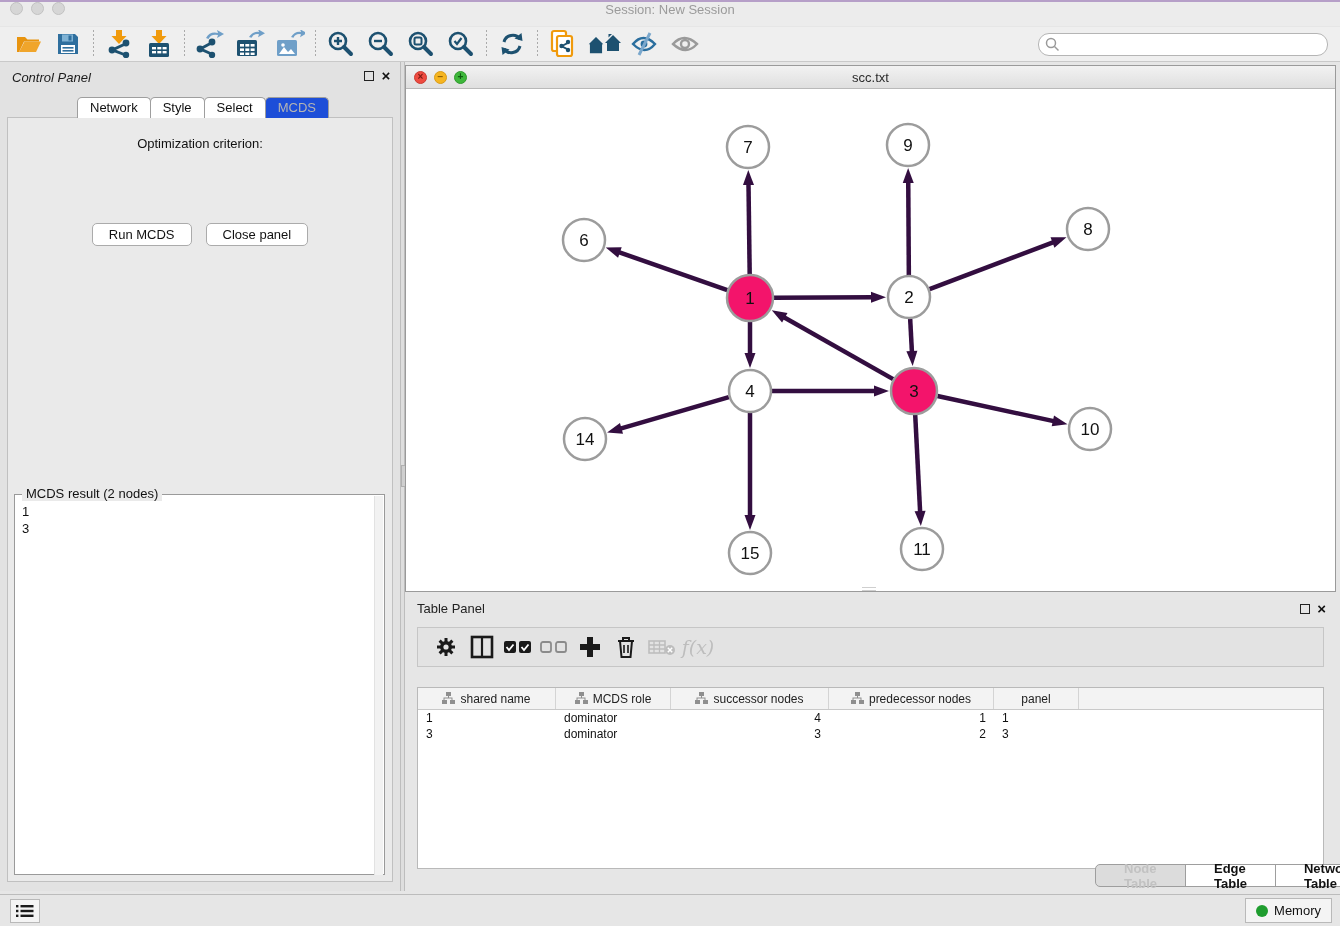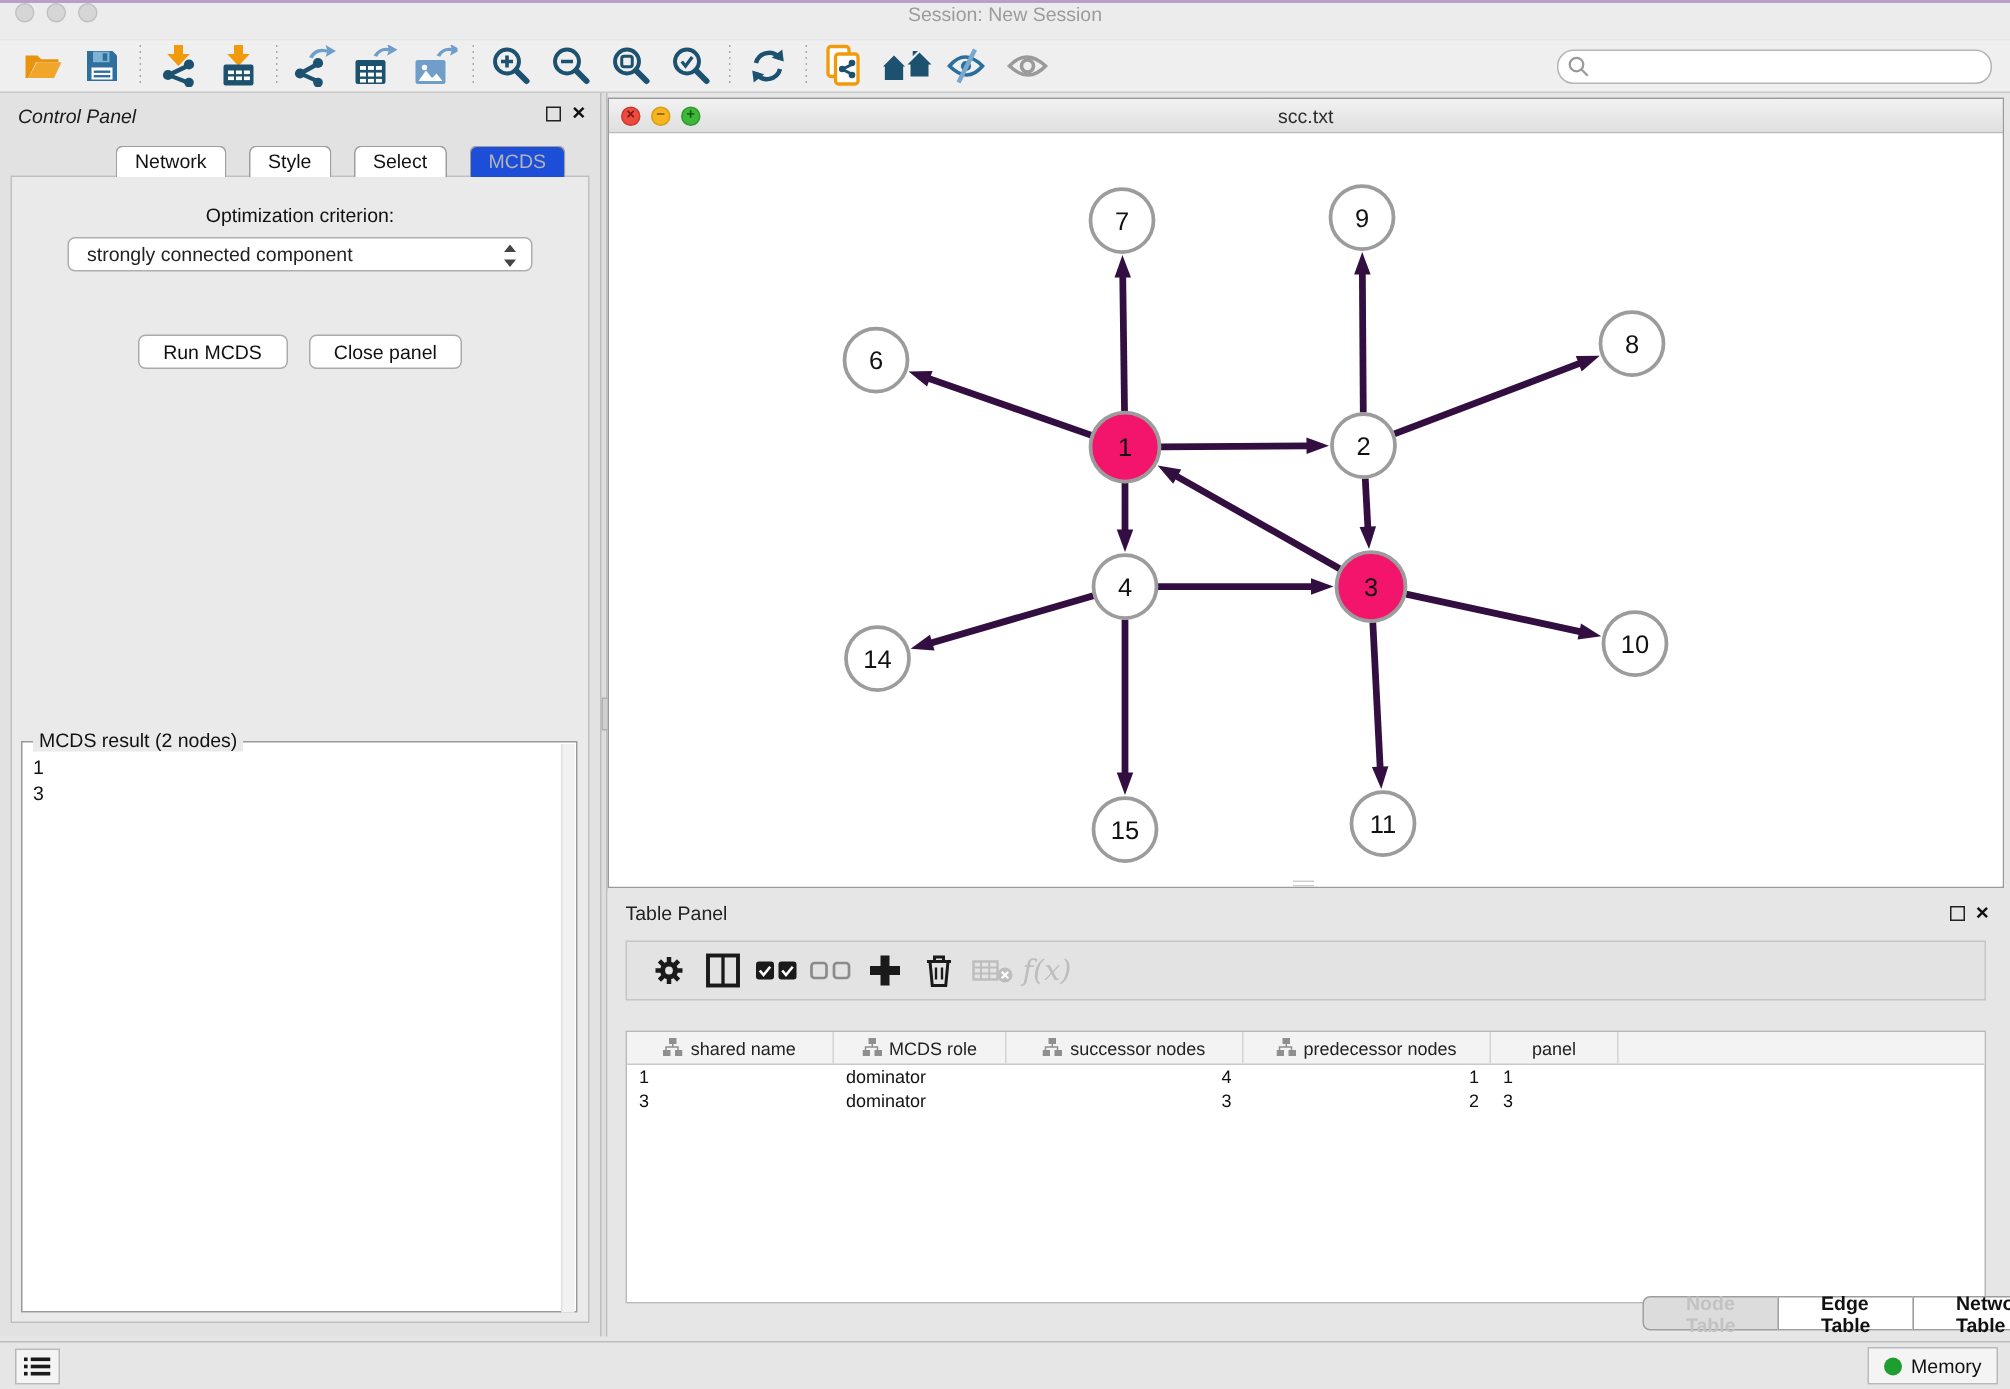--- a/index.html
+++ b/index.html
@@ -38,21 +38,21 @@
   .panel-btns { position:absolute; right:10px; top:9px; display:flex; gap:7px; align-items:center; }
   .float-box { width:10px; height:10px; border:1.5px solid #222; }
   .close-x { font-weight:bold; font-size:15px; line-height:10px; color:#111; }
 
   .tabrow { position:absolute; display:flex; }
   .tab { border:1px solid #9e9e9e; border-bottom:none; background:#fff;
     padding:3px 12px 4px; font-size:13px; color:#111; border-radius:5px 5px 0 0;
     margin-right:-1px; height:21px; display:flex; align-items:center; }
   .tab.disabled-active { background:#1d4ed8; color:#b4b4b4; }
 
-  #cp-tabs { left:77px; top:35px; z-index:3;gap:16px; }
+  #cp-tabs { left:77px; top:35px; z-index:3; }
   #cp-content { position:absolute; left:7px; top:55px; width:386px; height:765px;
     background:#eaeaea; border:1px solid #c0c0c0; }
   #opt-label { position:absolute; left:0; top:18px; width:100%; text-align:center;
     font-size:13px; color:#111; }
   #opt-select { position:absolute; left:37px; top:40px; width:310px; height:23px;
     background:#fff; border:1px solid #aeaeae; border-radius:5px;
     display:flex; align-items:center; padding-left:12px; font-size:13px; }
   #opt-select .chevrons { position:absolute; right:9px; top:4px; }
   .cp-btnrow { position:absolute; left:0; top:73px; width:100%;
     display:flex; justify-content:center; gap:14px;margin-top:32px; }
@@ -325,27 +325,20 @@
     </span>
   </div>
   <div class="tabrow" id="cp-tabs">
       <div class="tab">Network</div>
       <div class="tab">Style</div>
       <div class="tab">Select</div>
       <div class="tab disabled-active">MCDS</div>
     </div>
   <div id="cp-content">
     <div id="opt-label">Optimization criterion:</div>
-    <div id="opt-select">
-      <span>strongly connected component</span>
-      <svg class="chevrons" width="10" height="15" viewBox="0 0 10 15">
-          <path fill="#444" d="M5 0l4 5H1z"></path>
-          <path fill="#444" d="M5 15l4-5H1z"></path>
-        </svg>
-    </div>
     <div class="cp-btnrow">
       <button class="pushbtn">Run MCDS</button>
       <button class="pushbtn">Close panel</button>
     </div>
     <div id="mcds-result">
       <span id="mcds-legend">MCDS result (2 nodes)</span>
       <div id="mcds-lines">1
 3</div>
       <div id="mcds-scroll"></div>
     </div>

